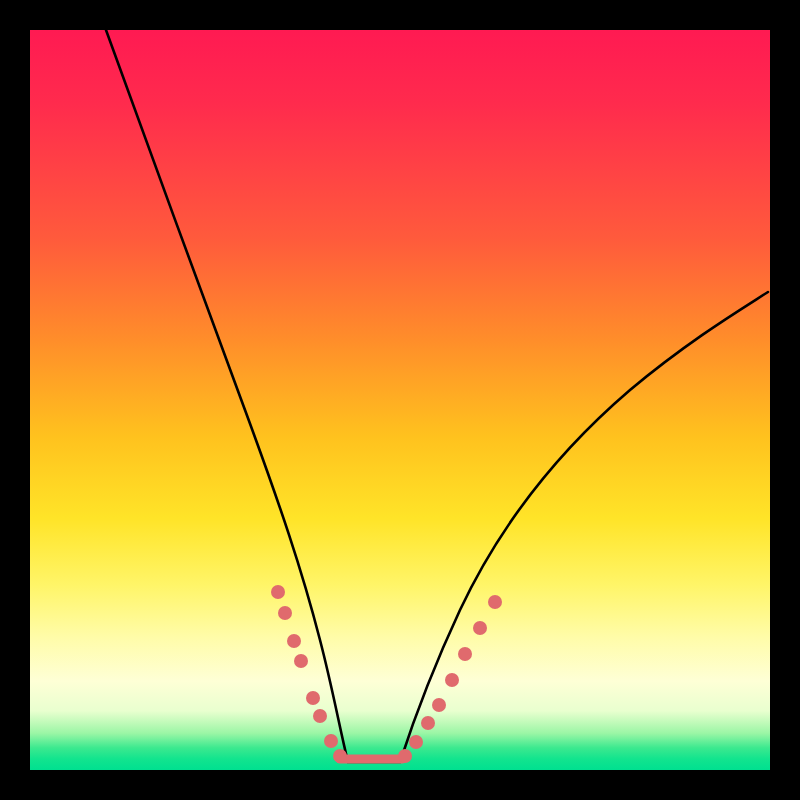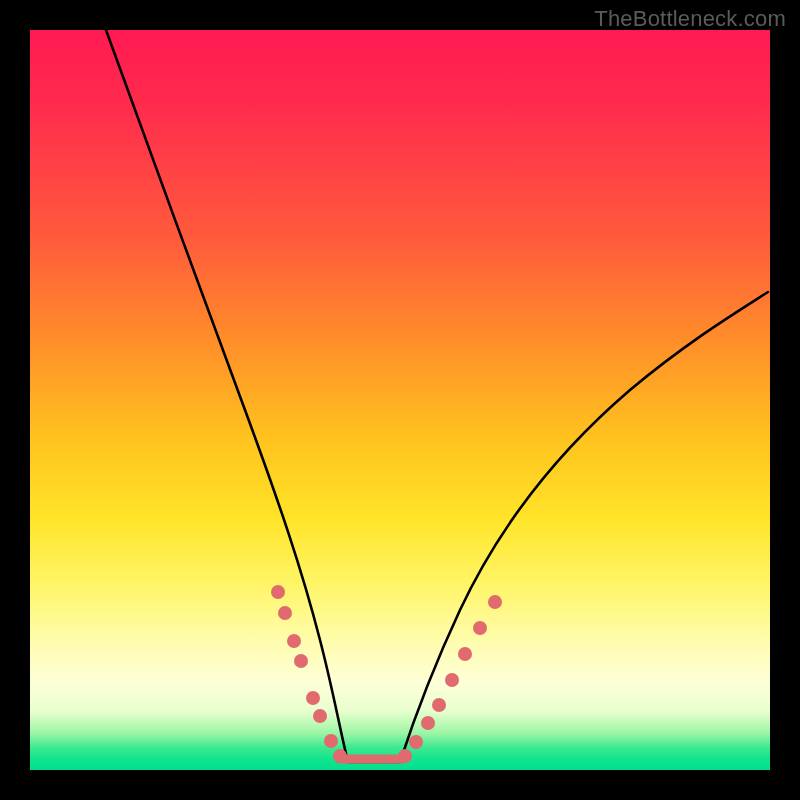--- a/index.html
+++ b/index.html
@@ -61,21 +61,20 @@
     letter-spacing: 0.2px;
     font-weight: 500;
     user-select: none;
   }
 </style>
 </head>
 <body>
 
 <div class="stage">
 
-  <div class="watermark">TheBottleneck.com</div>
 
   <div class="plot">
     <div class="gradient"></div>
 
     <svg class="curve-svg" viewBox="0 0 740 740" preserveAspectRatio="none">
 
       <path fill="none" stroke="#000" stroke-width="2.6" stroke-linecap="round" d="M 76 0
                C 120 120, 170 260, 215 380
                C 250 475, 272 540, 290 610
                C 303 660, 310 700, 318 732

